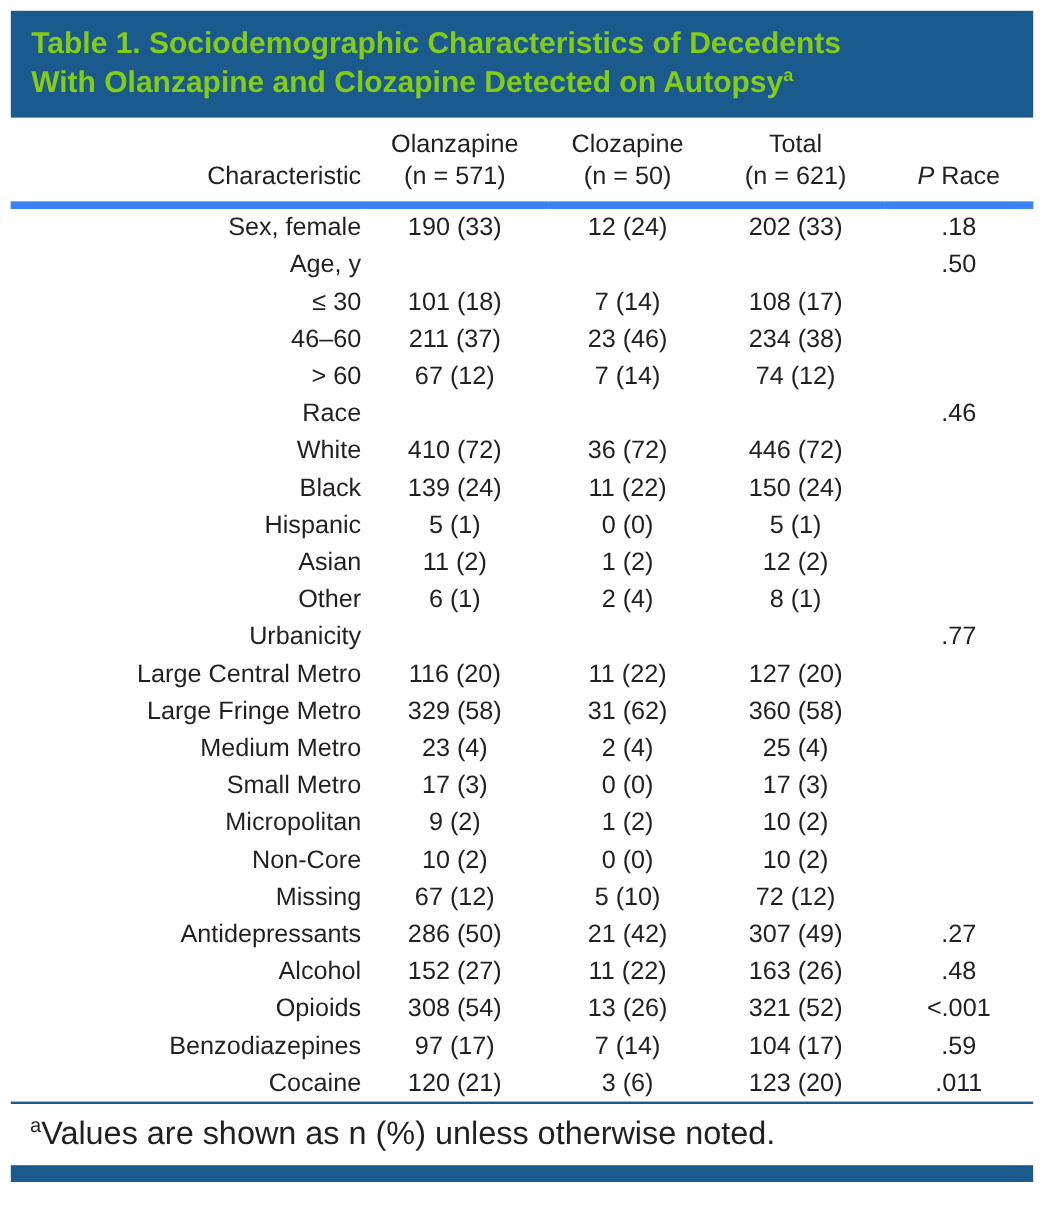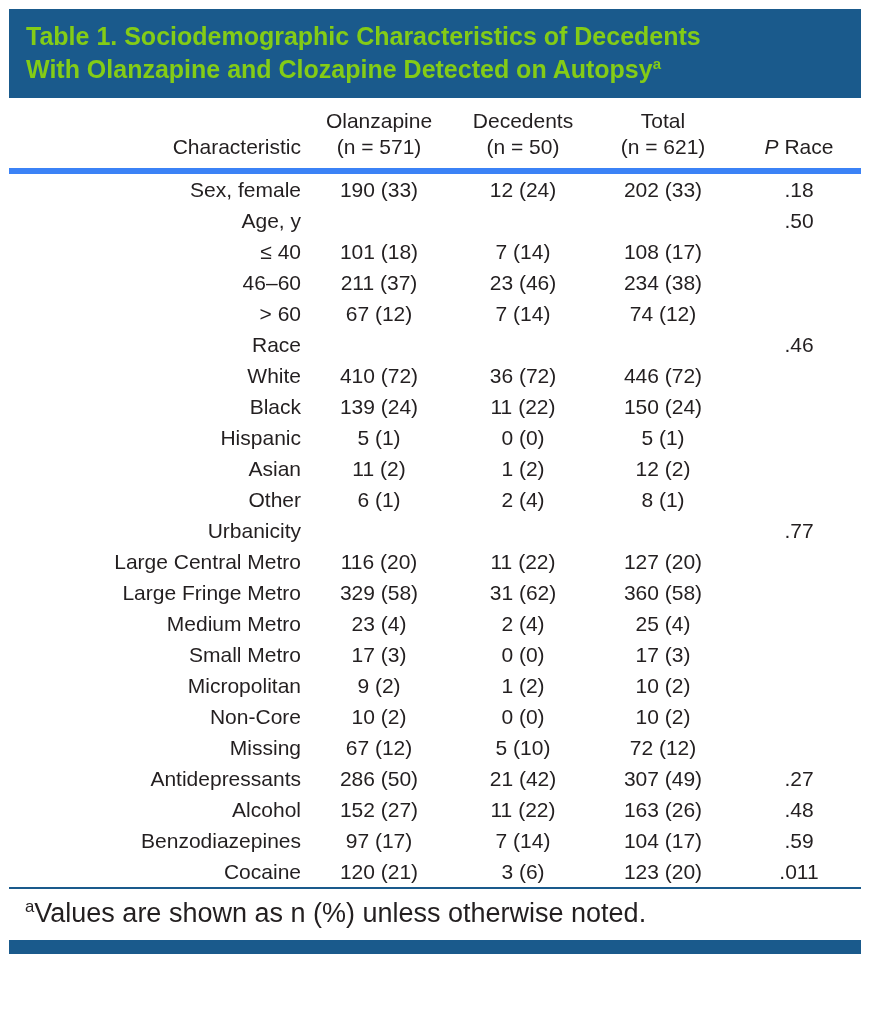--- a/index.html
+++ b/index.html
@@ -92,21 +92,21 @@
         <col class="col-p">
     </colgroup>
     <thead>
       <tr>
         <th class="c-label">Characteristic</th>
         <th class="c-num">
           <span>Olanzapine</span><br>
           <span>(n = 571)</span>
         </th>
         <th class="c-num">
-          <span>Decedents</span><br>
+          <span>Clozapine</span><br>
           <span>(n = 50)</span>
         </th>
         <th class="c-num">
           <span>Total</span><br>
           <span>(n = 621)</span>
         </th>
         <th class="c-p">
           <i class="pital">P</i><span> Race</span>
         </th>
       </tr>
@@ -120,21 +120,21 @@
           <td class="c-p">.18</td>
         </tr>
         <tr>
           <td class="c-label">Age, y</td>
           <td class="c-num"></td>
           <td class="c-num"></td>
           <td class="c-num"></td>
           <td class="c-p">.50</td>
         </tr>
         <tr>
-          <td class="c-label indent">≤ 40</td>
+          <td class="c-label indent">≤ 30</td>
           <td class="c-num">101 (18)</td>
           <td class="c-num">7 (14)</td>
           <td class="c-num">108 (17)</td>
           <td class="c-p"></td>
         </tr>
         <tr>
           <td class="c-label indent">46–60</td>
           <td class="c-num">211 (37)</td>
           <td class="c-num">23 (46)</td>
           <td class="c-num">234 (38)</td>
@@ -253,20 +253,27 @@
           <td class="c-p">.27</td>
         </tr>
         <tr>
           <td class="c-label">Alcohol</td>
           <td class="c-num">152 (27)</td>
           <td class="c-num">11 (22)</td>
           <td class="c-num">163 (26)</td>
           <td class="c-p">.48</td>
         </tr>
         <tr>
+          <td class="c-label">Opioids</td>
+          <td class="c-num">308 (54)</td>
+          <td class="c-num">13 (26)</td>
+          <td class="c-num">321 (52)</td>
+          <td class="c-p">&lt;.001</td>
+        </tr>
+        <tr>
           <td class="c-label">Benzodiazepines</td>
           <td class="c-num">97 (17)</td>
           <td class="c-num">7 (14)</td>
           <td class="c-num">104 (17)</td>
           <td class="c-p">.59</td>
         </tr>
         <tr>
           <td class="c-label">Cocaine</td>
           <td class="c-num">120 (21)</td>
           <td class="c-num">3 (6)</td>

